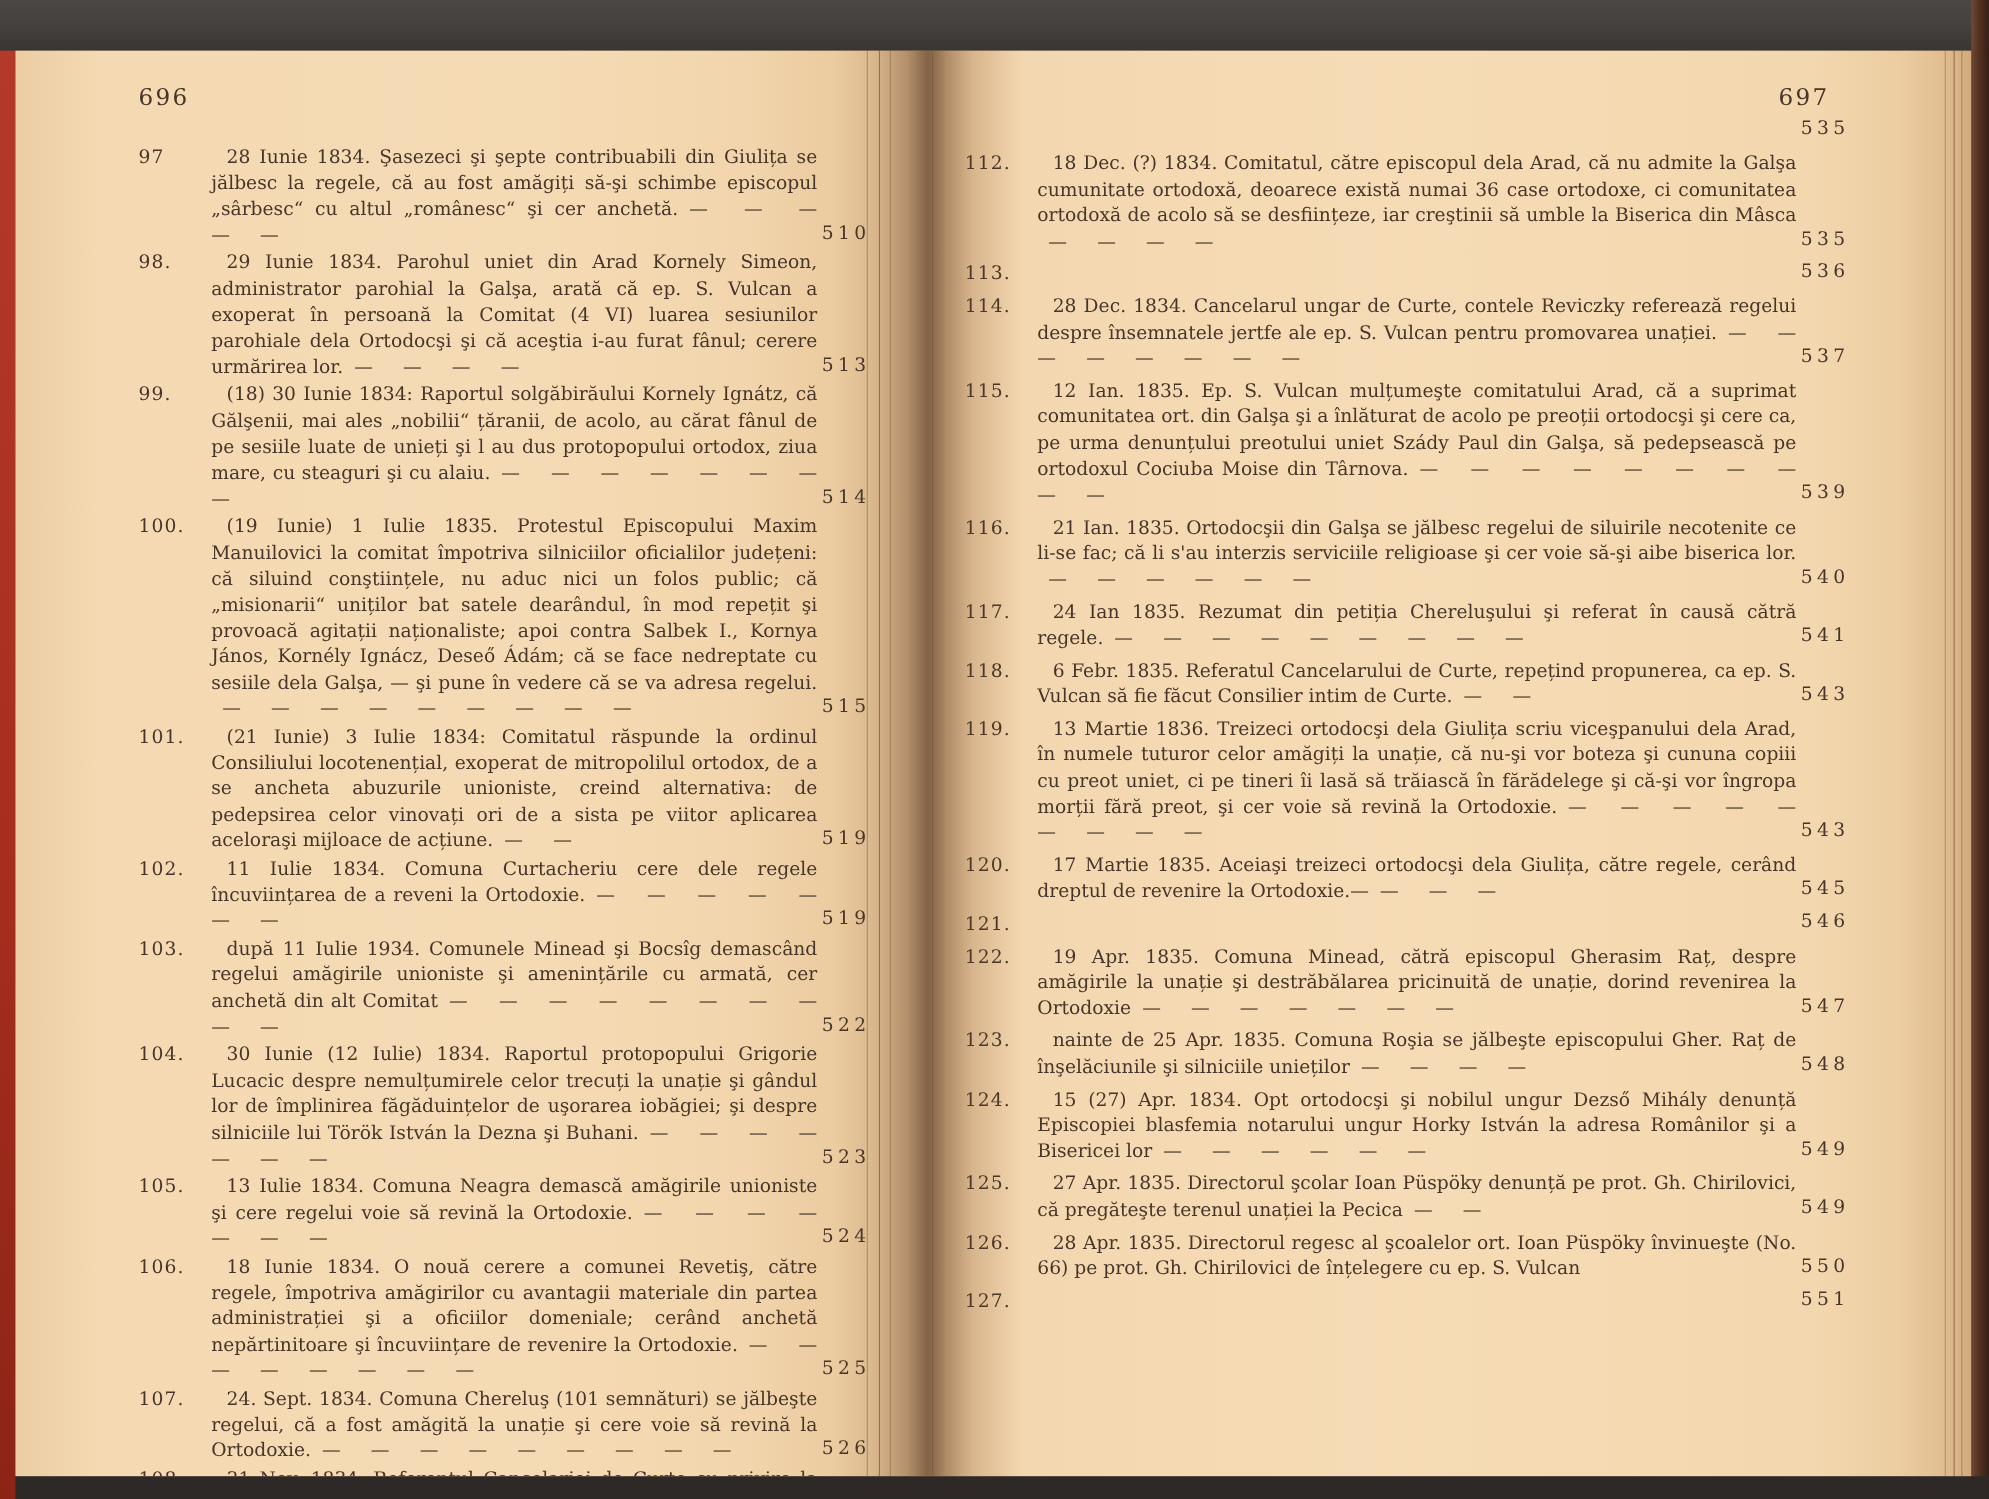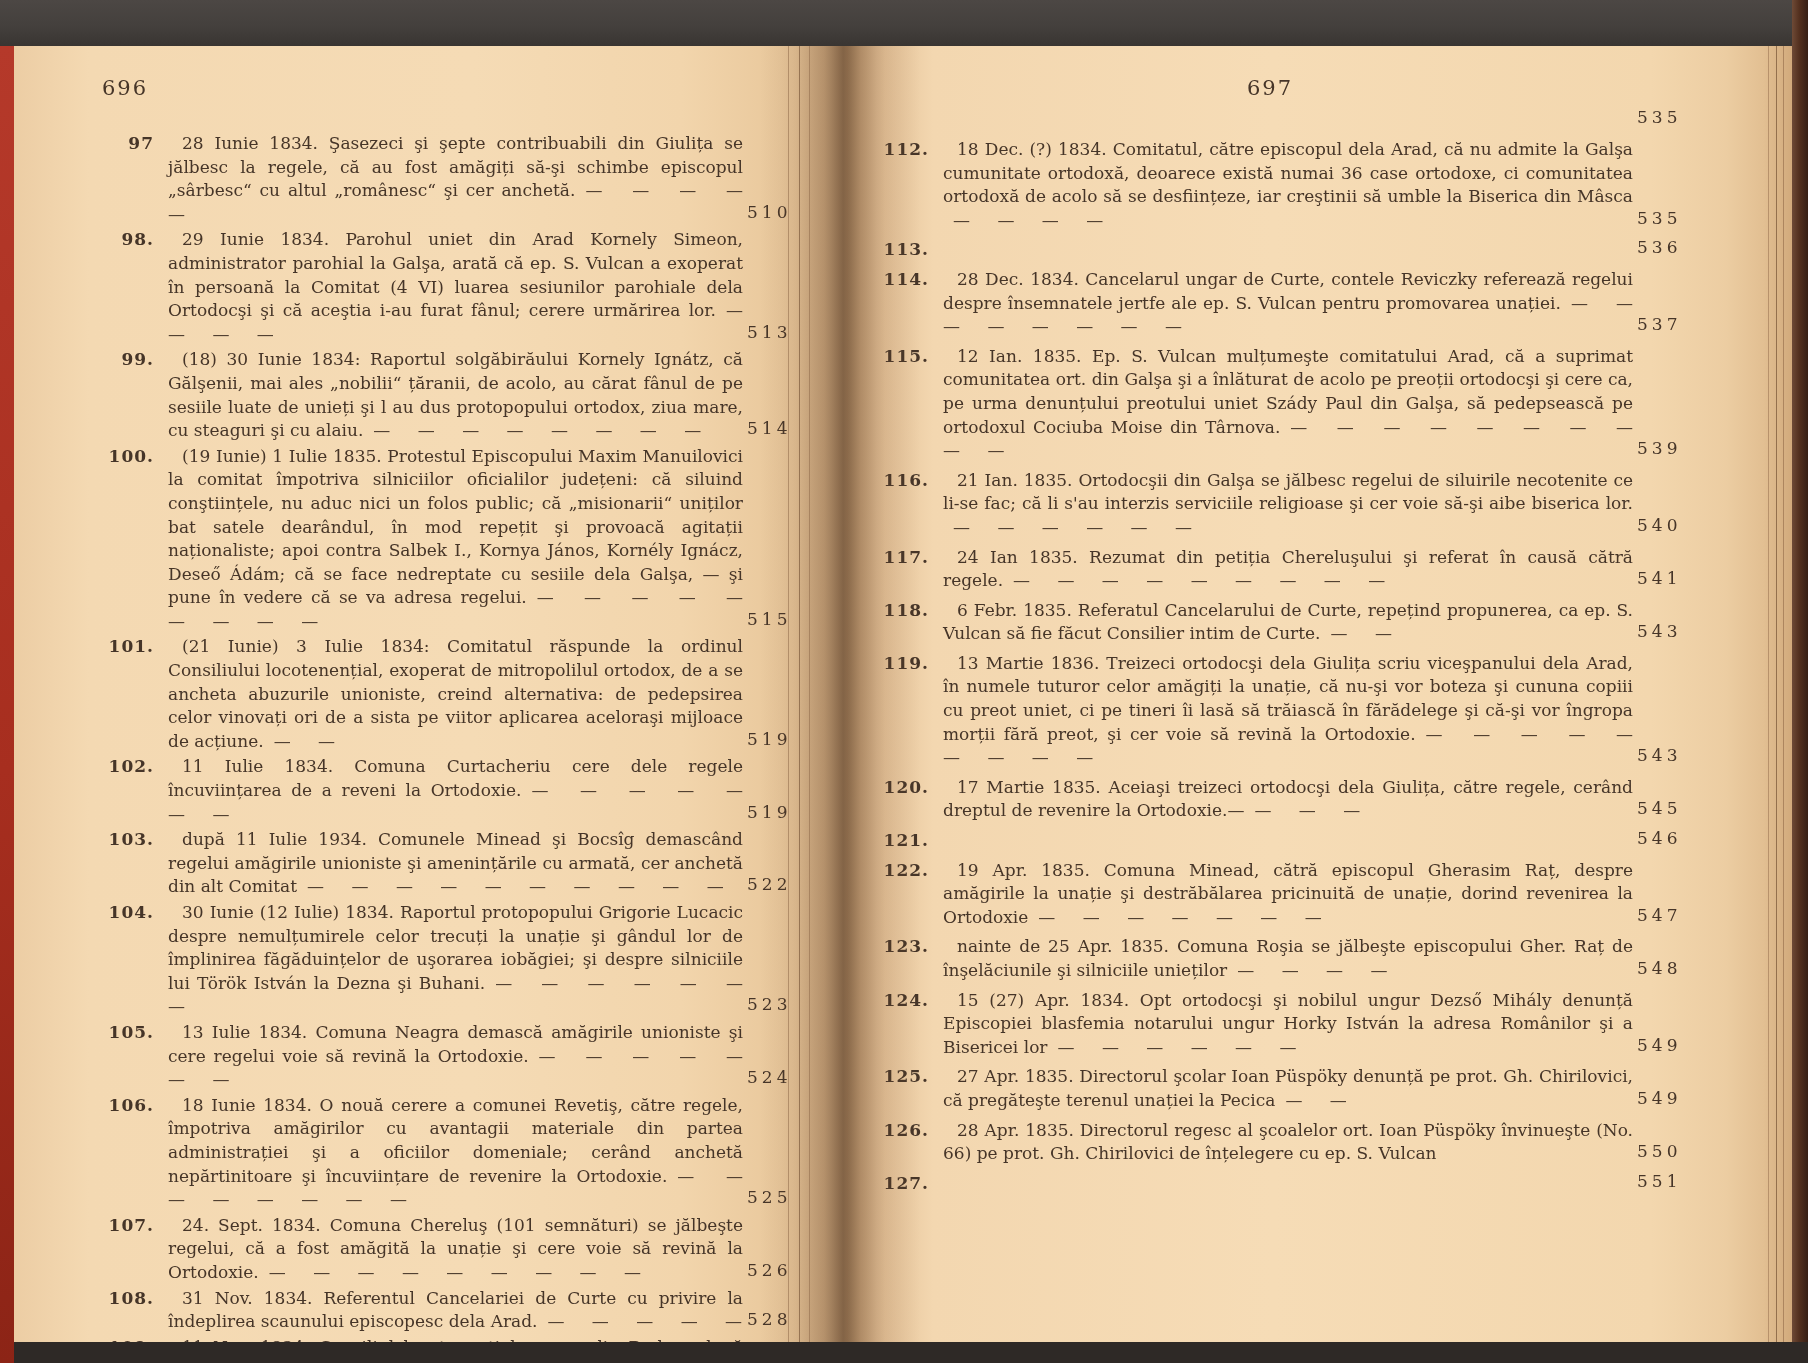--- a/index.html
+++ b/index.html
@@ -12,35 +12,35 @@
                  background:linear-gradient(180deg,#4c4744 0%,#44403d 55%,#393532 100%); }
   .cover-left  { position:absolute; top:46px; bottom:0; left:0; width:14px;
                  background:linear-gradient(180deg,#b5392a 0%,#a72e1f 55%,#8c2416 100%); }
   .cover-bottom{ position:absolute; left:0; right:0; bottom:0; height:21px;
                  background:linear-gradient(90deg,#93251६ 0%,#8c2014 0%,#7a170d 40%,#5e1712 78%,#471310 100%); }
   .cover-right { position:absolute; top:0; bottom:21px; right:0; width:16px;
                  background:linear-gradient(90deg,#6e4a36 0%,#53301f 45%,#371f16 100%); }
 
   
   .page { position:absolute; top:46px; bottom:21px; box-sizing:border-box; overflow:hidden; color:#463528; }
-  .page-left  { left:14px;  width:834px; padding:30px 33px 0 88px;
+  .page-left  { left:14px;  width:834px; padding:30px 33px 0 112px;
                 background:linear-gradient(90deg,#eccda4 0%,#f4d9b2 9%,#f5dbb5 55%,#f2d5ac 80%,#e9c89c 92%,#d9b488 98%,#caa276 100%); }
   .page-right { left:848px; width:944px; padding:30px 87px 0 29px;
                 background:linear-gradient(90deg,#c9a377 0%,#e2bf95 3%,#f3d7b0 9%,#f6dcb6 45%,#f3d7ae 85%,#eccd a2 93%,#e2bf92 97%,#d2aa7c 100%);
                 background:linear-gradient(90deg,#c9a377 0%,#e2bf95 3%,#f3d7b0 9%,#f6dcb6 45%,#f3d7ae 85%,#eccda2 93%,#e2bf92 97%,#d2aa7c 100%); }
 
   .pagenum-row { height:30px; margin-bottom:26px; }
   .pagenum { font-size:21px; letter-spacing:2px; }
-  .page-right .pagenum-row { text-align:center; padding-right:42px; }
+  .page-right .pagenum-row { text-align:right; padding-right:42px; }
 
   
   .entry { position:relative; display:flex; padding-right:72px; margin-top:2px;
            font-size:17px; line-height:23.6px; }
   .page-right .entry { margin-top:6px; }
-  .entry .num  { flex:0 0 52px; text-align:right; margin-right:14px; letter-spacing:1px;font-weight:bold; }
+  .entry .num  { flex:0 0 52px; text-align:left; margin-right:14px; letter-spacing:1px; }
   .entry .body { flex:1; text-align:justify; text-indent:14px; }
   .dashes { margin-left:10px; word-spacing:22px; white-space:normal; color:#4a392c; }
   .dashes:empty { display:none; }
   .pageref { position:absolute; right:0; bottom:2px; width:68px; letter-spacing:4px; }
   .pageref:empty { display:none; }
 
   
   .gutter { position:absolute; top:46px; bottom:21px; left:760px; width:160px; pointer-events:none;
             background:linear-gradient(90deg,
               rgba(110,72,44,0) 0%,

